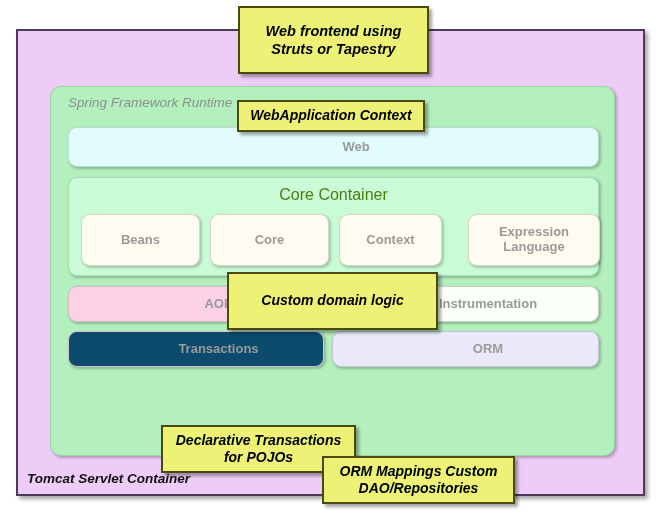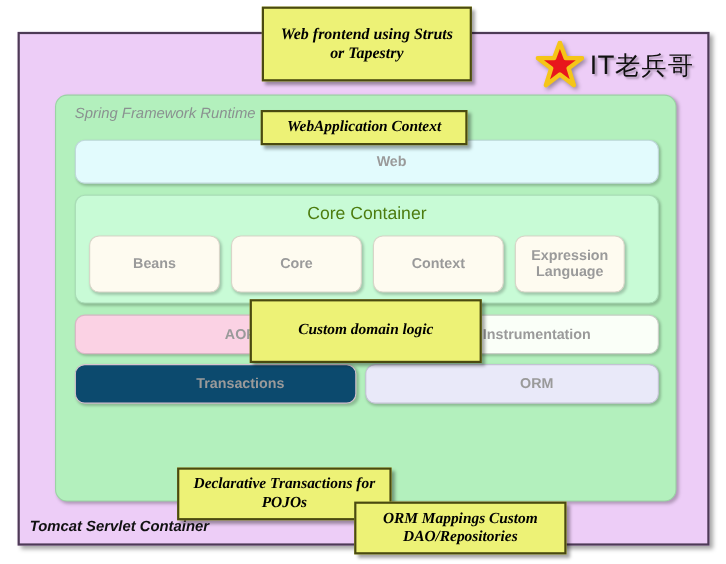--- a/index.html
+++ b/index.html
@@ -150,22 +150,22 @@
     border-radius: 9px;
     box-sizing: border-box;
     box-shadow: 1.5px 1.5px 2.5px rgba(0,0,0,0.2);
     display: flex;
     align-items: center;
     justify-content: center;
     text-align: center;
   }
   #core-item-0 { left: 12px;  width: 119px; }
   #core-item-1 { left: 141px; width: 119px; }
-  #core-item-2 { left: 270px; width: 119px; }
-  #core-item-3 { left: 399px; width: 100px; }
+  #core-item-2 { left: 270px; width: 103px; }
+  #core-item-3 { left: 399px; width: 132px; }
 
   
   #aop-box {
     left: 17px;
     top: 199px;
     width: 256px;
     height: 36px;
     background: #fbd2e4;
     border: 1px solid #d9b6c5;
   }
@@ -207,21 +207,20 @@
     align-items: center;
     justify-content: center;
     text-align: center;
     font-size: 14px;
     font-weight: bold;
     font-style: italic;
     color: #000000;
     line-height: 1.25;
     padding: 3px 8px;
     z-index: 20;
-    font-family: Liberation Serif, serif;
   }
 
   #callout-frontend {
     left: 238px;
     top: 6px;
     width: 191px;
     height: 68px;
     font-size: 14.5px;
   }
   #callout-webapp {
@@ -250,26 +249,20 @@
     text-align: center;
   }
 </style>
 </head>
 <body>
 
 <div id="canvas">
 
   <div id="outer-container">
 
-    <div id="logo">
-      <svg id="logo-star" viewBox="0 0 100 100">
-        <polygon points="50,4 62,36 96,36 68,57 79,92 50,70 21,92 32,57 4,36 38,36" fill="#e8161c" stroke="#f5c518" stroke-width="9" stroke-linejoin="round"></polygon>
-      </svg>
-      <span id="logo-text">IT老兵哥</span>
-    </div>
 
     <div id="runtime-panel">
 
       <div id="runtime-label">Spring Framework Runtime</div>
 
       <div id="web-box" class="rounded-box">
         <span class="tier-label">Web</span>
       </div>
 
       <div id="core-container-box" class="rounded-box">

